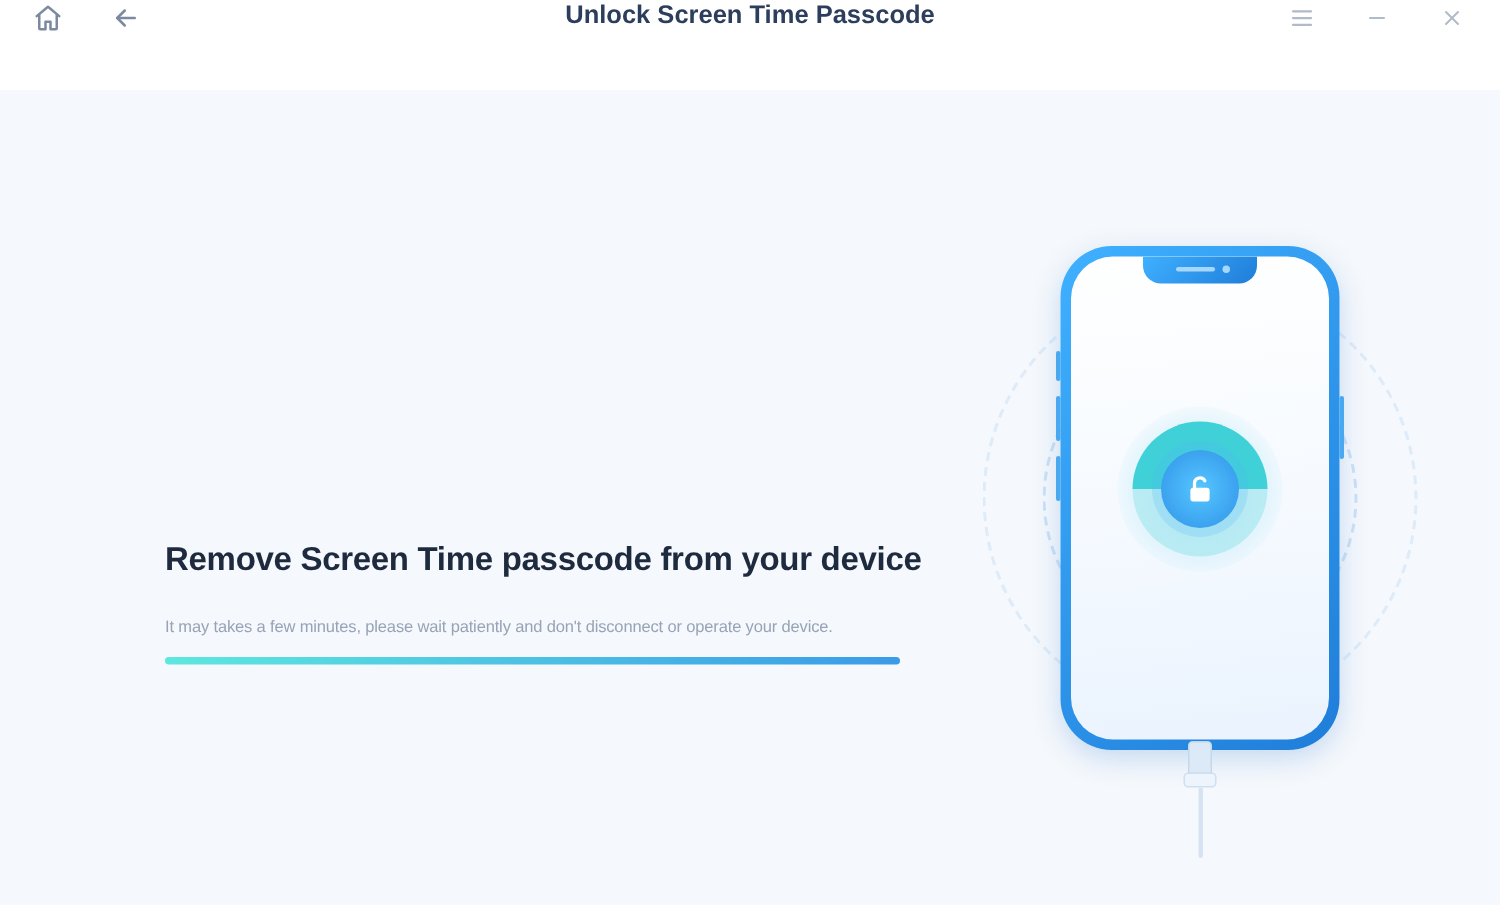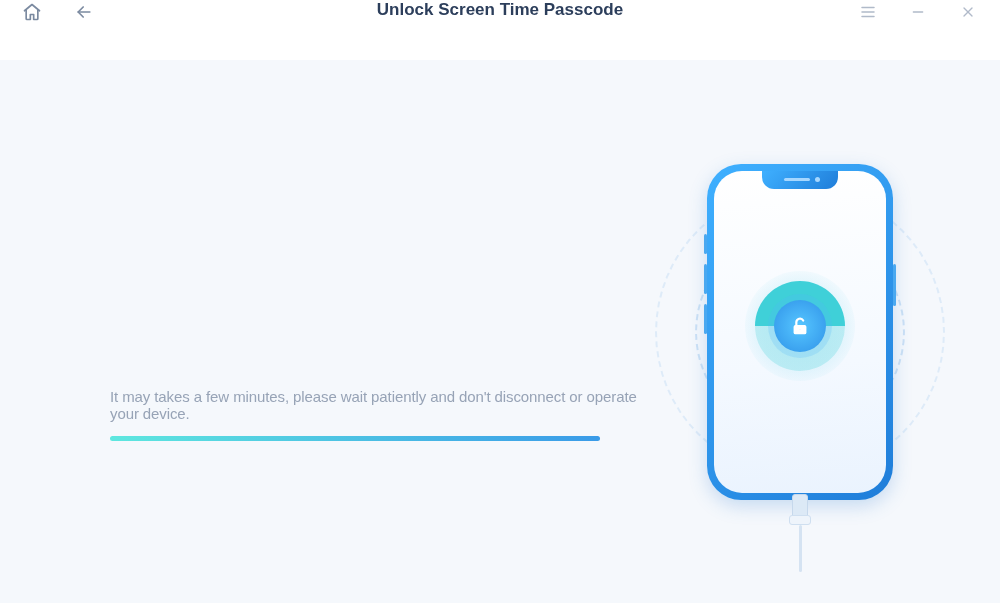--- a/index.html
+++ b/index.html
@@ -58,21 +58,21 @@
     padding-top: 140px;
   }
   .heading {
     font-size: 22px;
     font-weight: 700;
     color: #1e2a3e;
     letter-spacing: -0.2px;
   }
   .subtext {
     margin-top: 26px;
-    font-size: 15px;
+    font-size: 11px;
     color: #97a3b6;
     letter-spacing: -0.1px;
   }
   .progress-bar {
     margin-top: 14px;
     height: 5px;
     width: 490px;
     background: linear-gradient(90deg, #5ee7df 0%, #3a9be8 100%);
     border-radius: 3px;
   }
@@ -243,20 +243,21 @@
       <svg width="16" height="16" viewBox="0 0 24 24" fill="none" stroke="currentColor" stroke-width="2" stroke-linecap="round">
           <line x1="6" y1="6" x2="18" y2="18"></line>
           <line x1="18" y1="6" x2="6" y2="18"></line>
         </svg>
     </div>
   </div>
 </div>
 
 <div class="content">
   <div class="text-col">
+    <h1 class="heading">Remove Screen Time passcode from your device</h1>
     <p class="subtext">It may takes a few minutes, please wait patiently and don't disconnect or operate your device.</p>
     <div class="progress-bar"></div>
   </div>
 
   <div class="art-col">
     <div class="phone-wrap">
       <div class="wave wave2"></div>
       <div class="wave wave1"></div>
       <div class="phone">
         <div class="side-btn side-l1"></div>

